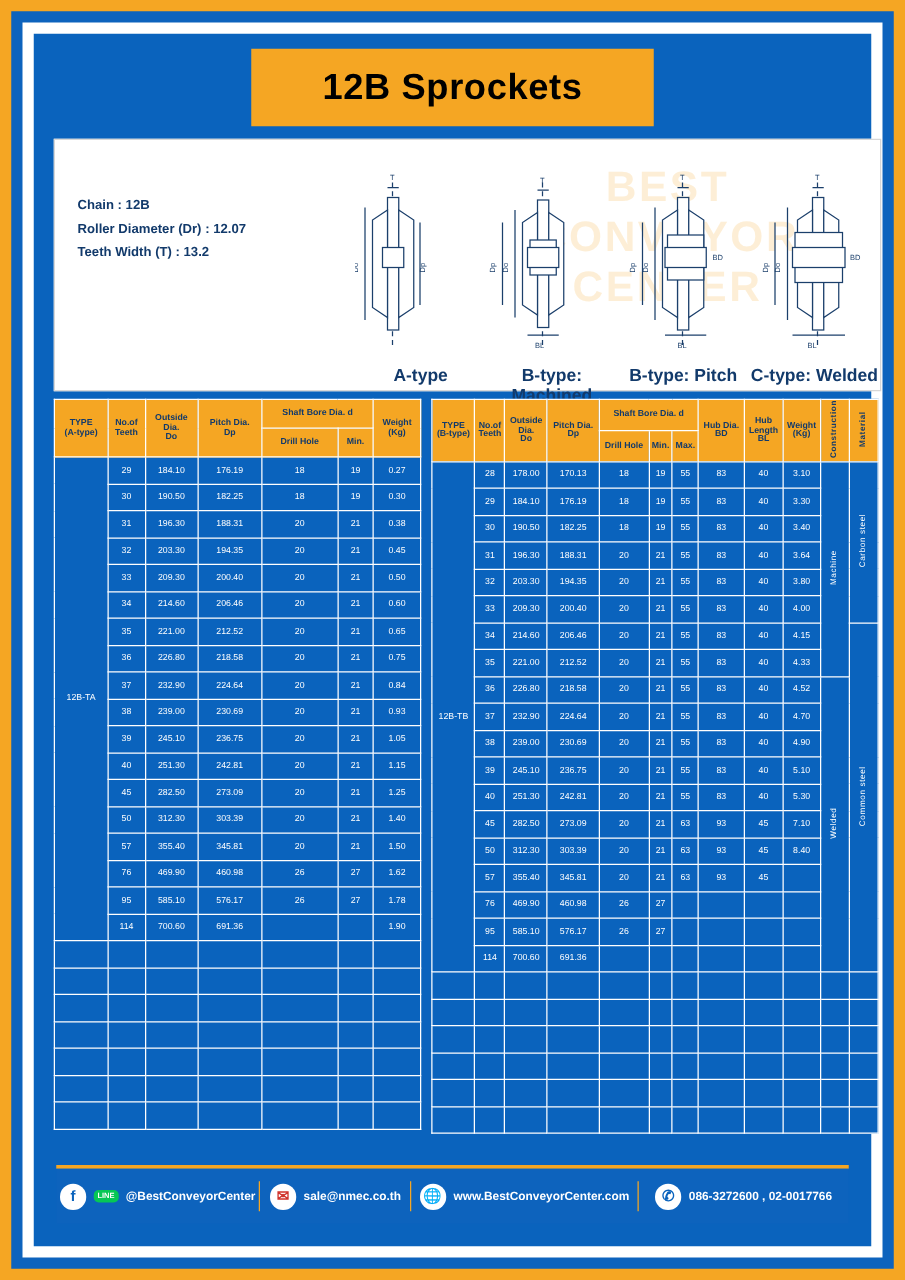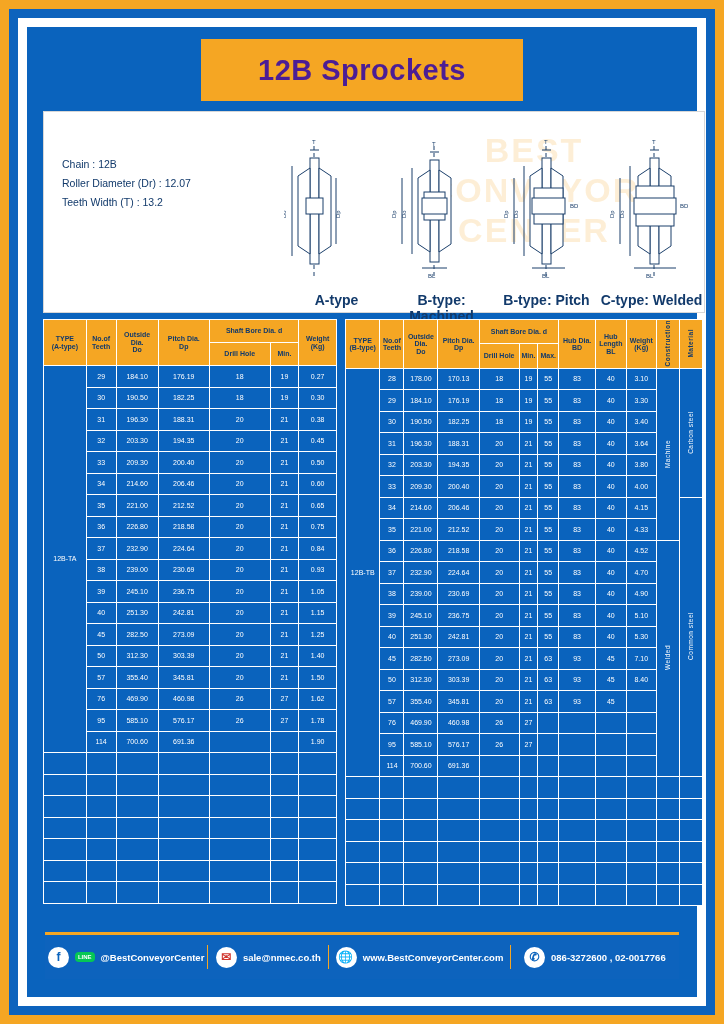--- a/index.html
+++ b/index.html
@@ -26,31 +26,31 @@
   }
 
   
   .title-bar{
     position:absolute;left:50%;transform:translateX(-50%);
     top:12px;width:322px;height:62px;
     background:#f5a623;
     display:flex;align-items:center;justify-content:center;
   }
   .title-bar .t{
-    font-size:29px;font-weight:bold;color:#4c1d95;letter-spacing:.5px;
+    font-size:29px;font-weight:bold;color:#000000;letter-spacing:.5px;
   }
 
   
   .spec-panel{
     position:absolute;left:16px;top:84px;width:660px;height:200px;
     background:#ffffff;border:1px solid #d7d7d7;
   }
   .spec-list{
     position:absolute;left:18px;top:43px;
-    color:#123a6b;font-size:10.5px;font-weight:normal;line-height:19px;
+    color:#123a6b;font-size:10.5px;font-weight:bold;line-height:19px;
   }
   .spec-list div{white-space:nowrap;}
 
   .watermark{
     position:absolute;left:330px;top:18px;width:320px;height:135px;
     opacity:.18;color:#f5a623;font-size:34px;font-weight:bold;
     letter-spacing:2px;line-height:40px;text-align:center;
     pointer-events:none;
   }
   .draw-row{

